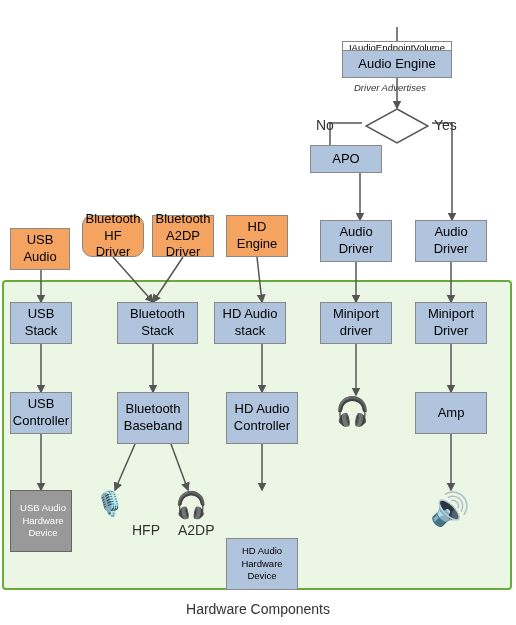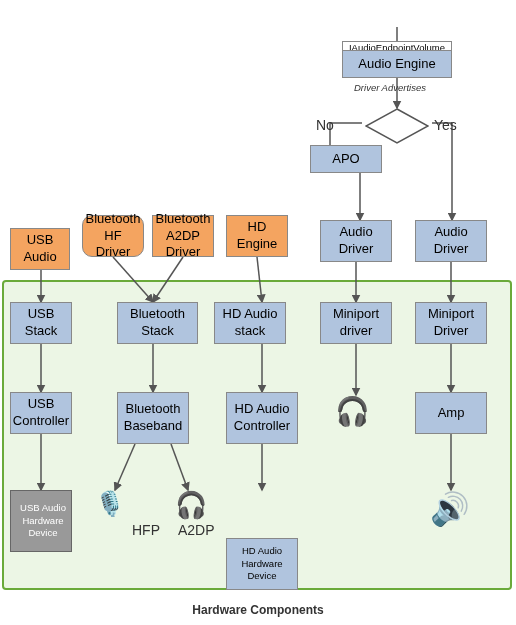--- a/index.html
+++ b/index.html
@@ -66,22 +66,22 @@
       position: absolute;
       top: 0;
       left: 0;
       width: 516px;
       height: 625px;
       pointer-events: none;
     }
 
     .hardware-label {
       position: absolute;
-      font-size: 12px;
-      font-weight: bold;
+      font-size: 14px;
+      font-weight: normal;
       color: #333;
       text-align: center;
     }
 
     .italic-text {
       font-style: italic;
       font-size: 10px;
       position: absolute;
       text-align: center;
       color: #333;

